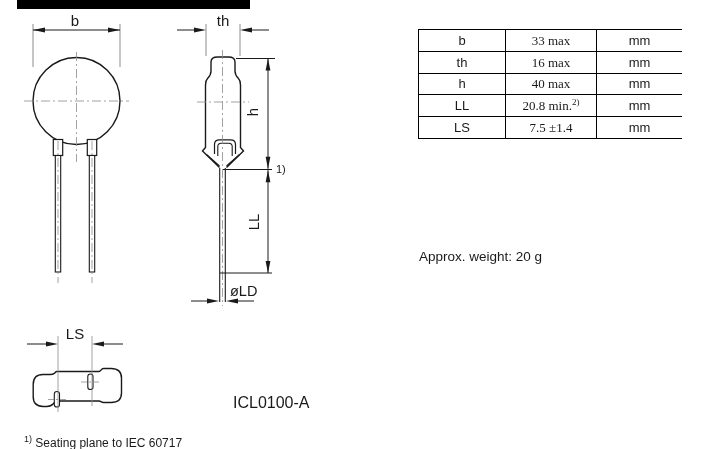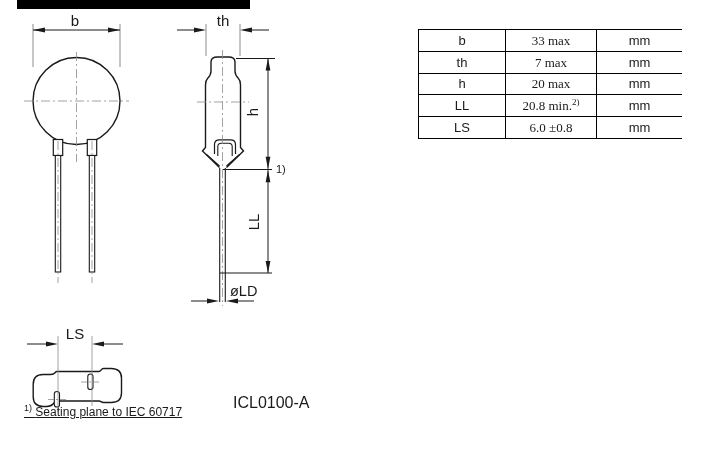--- a/index.html
+++ b/index.html
@@ -20,21 +20,21 @@
   }
   table.dim-table td:last-child { border-right:0; }
   .c1 { width:86px; } .c2 { width:90px;font-family:Liberation Serif, serif; } .c3 { width:85px; }
   table.dim-table sup { font-size:9px; }
 
   .note2 { position:absolute; left:419px; top:195px; font-size:12px; line-height:14.5px; }
   .note2 sup { font-size:9px; }
   .note2 .line2 { padding-left:12px; }
   .weight { position:absolute; left:419px; top:249px; font-size:13.5px; }
   .partnum { position:absolute; left:233px; top:394px; font-size:16px;text-align:center; }
-  .seating-note { position:absolute; left:24px; top:403px; font-size:12px;text-decoration:underline; }
+  .seating-note { position:absolute; left:24px; top:434px; font-size:12px; }
   .seating-note sup { font-size:9px; }
 </style>
 </head>
 <body>
 
 <div class="page">
 
   <div class="topbar"></div>
 
   <svg class="drawing" width="420" height="449" viewBox="0 0 420 449">
@@ -135,42 +135,43 @@
 
   <table class="dim-table">
     <tbody>
         <tr>
       <td class="c1">b</td>
       <td class="c2"><span>33 max</span><sup></sup></td>
       <td class="c3">mm</td>
     </tr>
     <tr>
       <td class="c1">th</td>
-      <td class="c2"><span>7 max</span><sup></sup></td>
+      <td class="c2"><span>16 max</span><sup></sup></td>
       <td class="c3">mm</td>
     </tr>
     <tr>
       <td class="c1">h</td>
-      <td class="c2"><span>20 max</span><sup></sup></td>
+      <td class="c2"><span>40 max</span><sup></sup></td>
       <td class="c3">mm</td>
     </tr>
     <tr>
       <td class="c1">LL</td>
       <td class="c2"><span>20.8 min.</span><sup>2)</sup></td>
       <td class="c3">mm</td>
     </tr>
     <tr>
       <td class="c1">LS</td>
-      <td class="c2"><span>6.0 ±0.8</span><sup></sup></td>
+      <td class="c2"><span>7.5 ±1.4</span><sup></sup></td>
       <td class="c3">mm</td>
     </tr>
   </tbody>
     </table>
 
 
+  <div class="weight">Approx. weight: 20 g</div>
 
   <div class="partnum">ICL0100-A</div>
 
   <div class="seating-note">
     <sup>1)</sup> <span>Seating plane to IEC 60717</span>
   </div>
 
 </div>
 
 </body></html>

